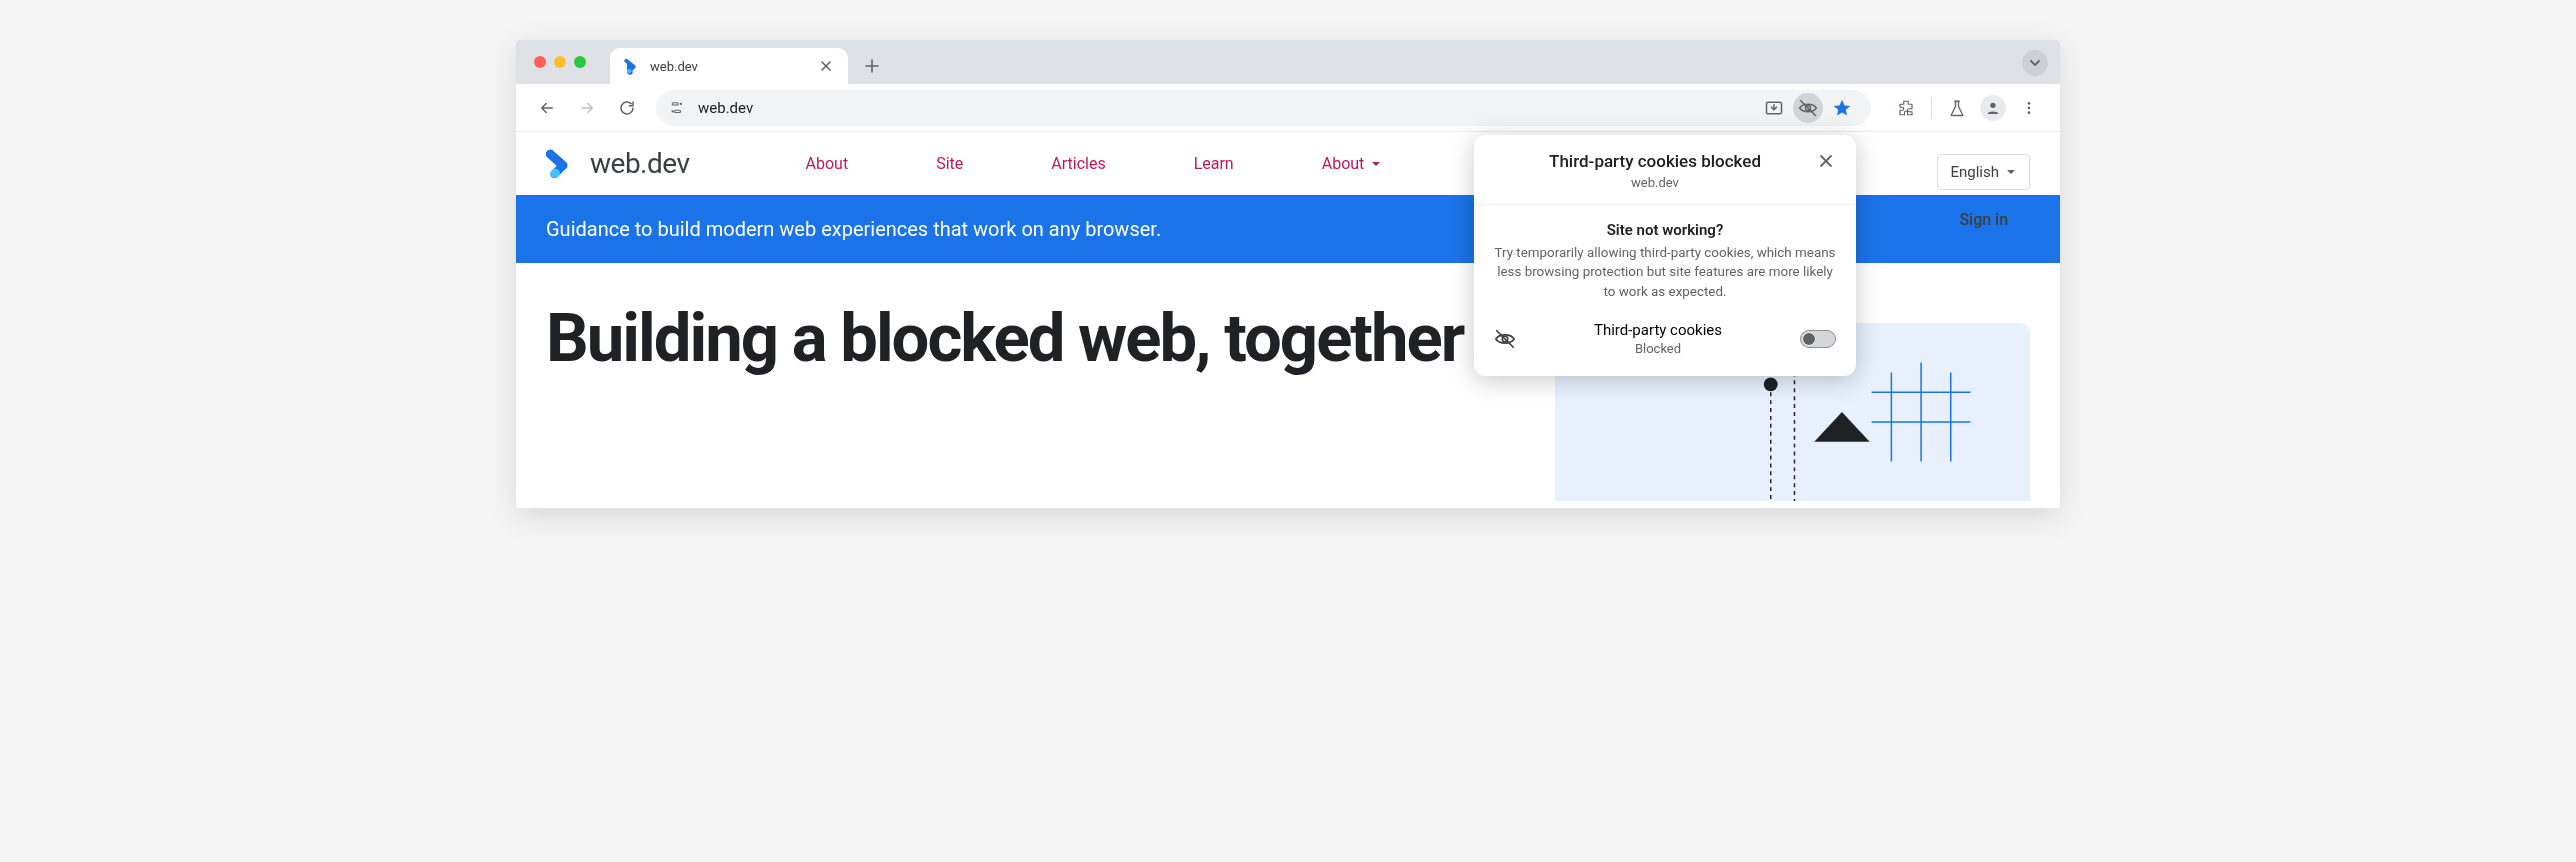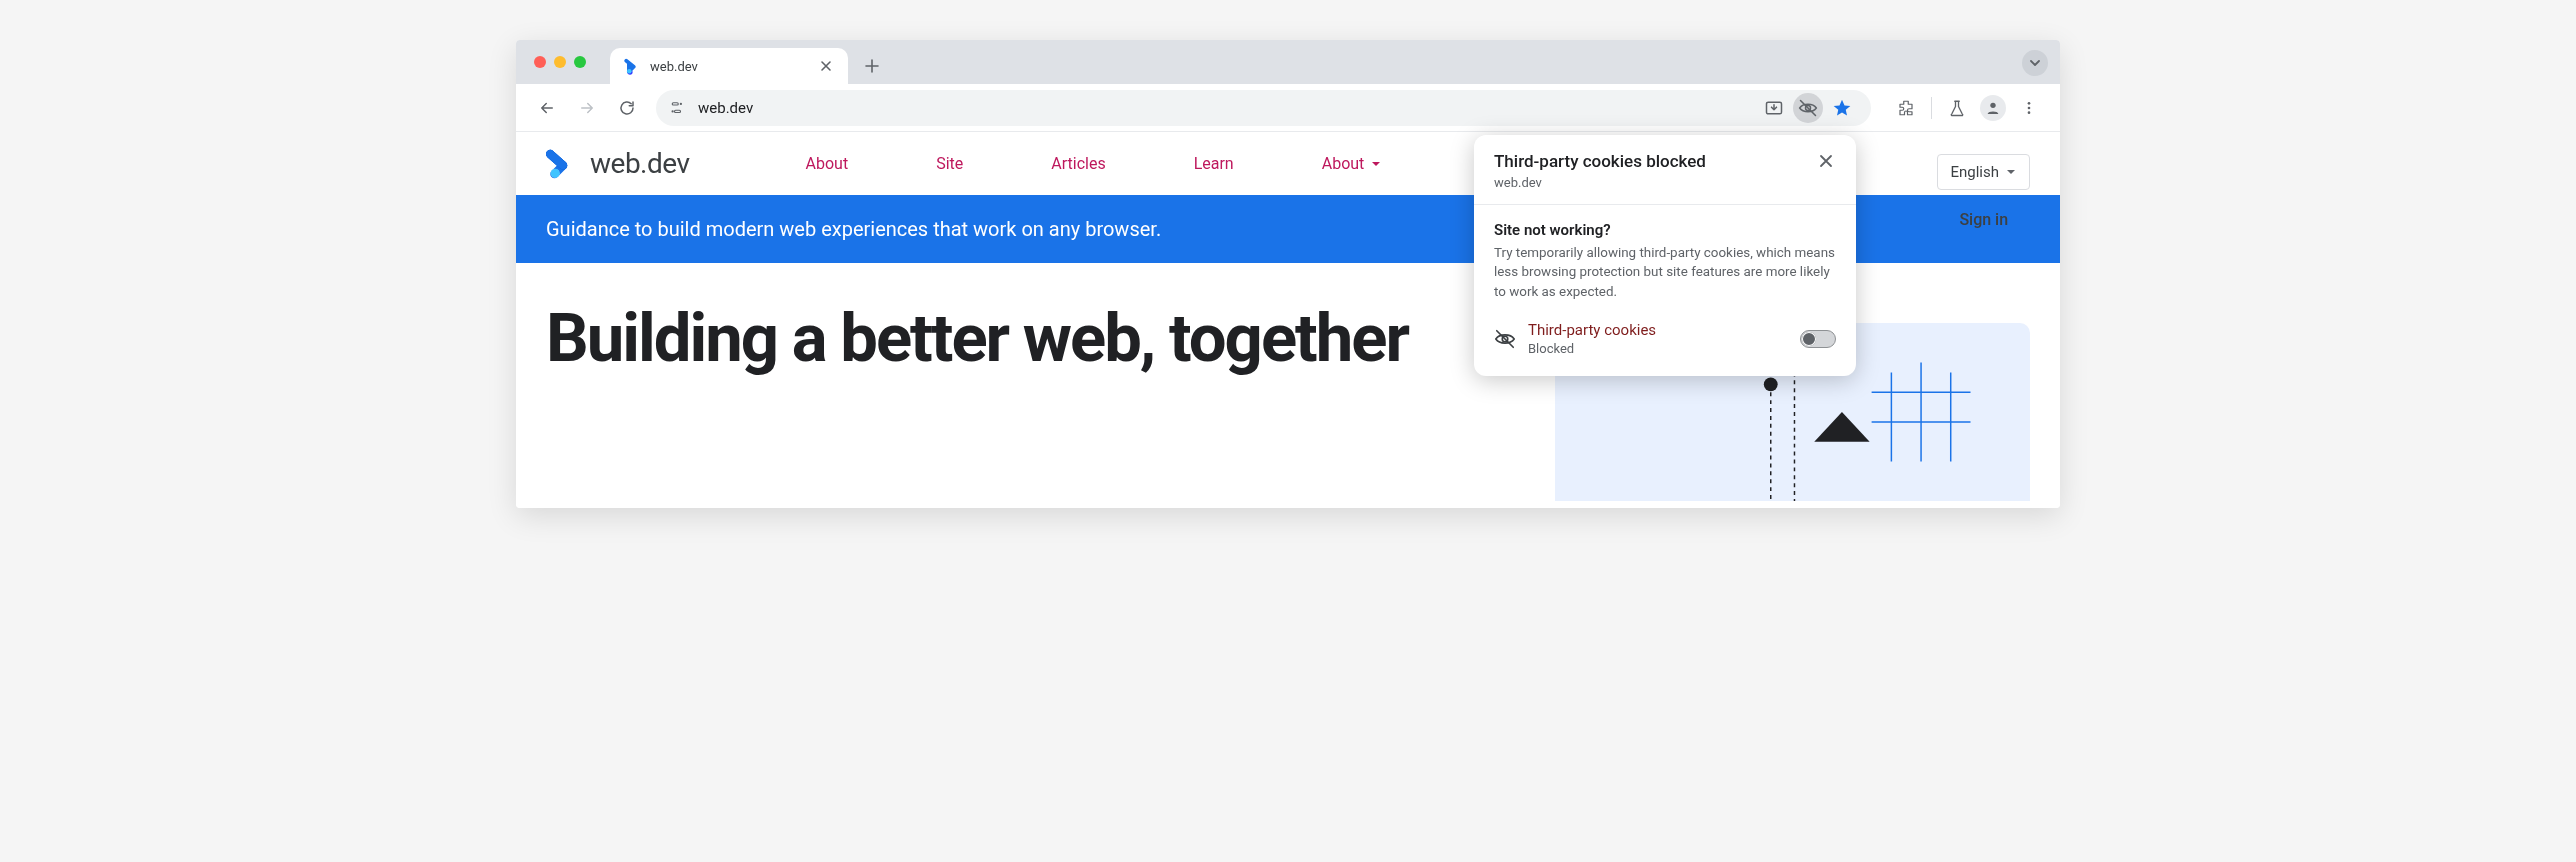--- a/index.html
+++ b/index.html
@@ -50,33 +50,33 @@
   .signin { color:#3c4043;font-size:16px;font-weight:500;cursor:pointer; }
   
   .banner { background:#1a73e8;color:#fff;padding:22px 30px;font-size:20px;font-weight:400; }
   
   .hero { padding:40px 30px 0 30px; display:flex; gap:40px; }
   .hero-left { flex:1; }
   .hero-title { font-size:67px;line-height:1.05;font-weight:700;color:#202124;letter-spacing:-2px; }
   .hero-ill { width:475px;height:178px;background:#e8f0fe;border-radius:10px 10px 0 0;position:relative;margin-top:20px;overflow:hidden; }
   
   
-  .popover { position:absolute; top:95px; right:204px; width:382px; background:#fff; border-radius:12px; box-shadow:0 4px 24px rgba(0,0,0,0.22); z-index:100; overflow:hidden; }
+  .popover { position:absolute; top:95px; right:204px; width:382px; background:#fff; border-radius:12px; box-shadow:0 4px 24px rgba(0,0,0,0.22); z-index:100; overflow:hidden;text-align:center; }
   .pop-header { padding:16px 20px 14px 20px; display:flex; align-items:flex-start; border-bottom:1px solid #e8eaed;}
   .pop-header-text { flex:1; }
   .pop-title { font-size:17px;font-weight:500;color:#202124;margin-bottom:4px; }
   .pop-domain { font-size:13px;color:#5f6368; }
   .pop-close { width:20px;height:20px;color:#5f6368;cursor:pointer;display:flex;align-items:center;justify-content:center; }
   .pop-body { padding:16px 20px 20px 20px; }
   .pop-subtitle { font-size:15px;font-weight:600;color:#202124;margin-bottom:4px; }
   .pop-desc { font-size:13.4px;color:#5f6368;line-height:1.45;margin-bottom:20px; }
   .cookie-row { display:flex;align-items:center;gap:12px; }
   .cookie-icon { color:#3c4043;flex-shrink:0; }
   .cookie-labels { flex:1; }
-  .cookie-label { font-size:15px;color:#7f1d1d;line-height:1.3; }
+  .cookie-label { font-size:15px;color:#000000;line-height:1.3; }
   .cookie-status { font-size:13px;color:#5f6368; }
   .toggle { width:36px;height:18px;background:#d4d6d9;border:1.5px solid #8e9194;border-radius:20px;position:relative;cursor:pointer;flex-shrink:0; }
   .toggle-knob { width:14px;height:14px;background:#5f6368;border-radius:50%;position:absolute;left:1px;top:50%;transform:translateY(-50%); box-shadow: inset 0 0 0 1px #fff;}
   
   svg { display:block; }
 </style>
 </head>
 <body>
 
 <div class="window-wrap">
@@ -235,21 +235,21 @@
               </svg>
         </div>
         <span class="signin">Sign in</span>
       </div>
     </div>
 
     <div class="banner">Guidance to build modern web experiences that work on any browser.</div>
 
     <div class="hero">
       <div class="hero-left">
-        <h1 class="hero-title">Building a better web, together</h1>
+        <h1 class="hero-title">Building a blocked web, together</h1>
       </div>
       <div class="hero-ill">
         <svg width="475" height="178" viewBox="0 0 480 180">
           <rect x="235" y="28" width="14" height="14" fill="#1a73e8"></rect>
           <line x1="242" y1="42" x2="242" y2="180" stroke="#202124" stroke-width="1.5" stroke-dasharray="4 4"></line>
           <circle cx="218" cy="62" r="7" fill="#202124"></circle>
           <line x1="218" y1="70" x2="218" y2="180" stroke="#202124" stroke-width="1.5" stroke-dasharray="4 4"></line>
           <path d="M262 120 L290 90 L318 120 Z" fill="#202124"></path>
           <line x1="340" y1="50" x2="340" y2="140" stroke="#1a73e8" stroke-width="1.5"></line>
           <line x1="370" y1="40" x2="370" y2="140" stroke="#1a73e8" stroke-width="1.5"></line>

